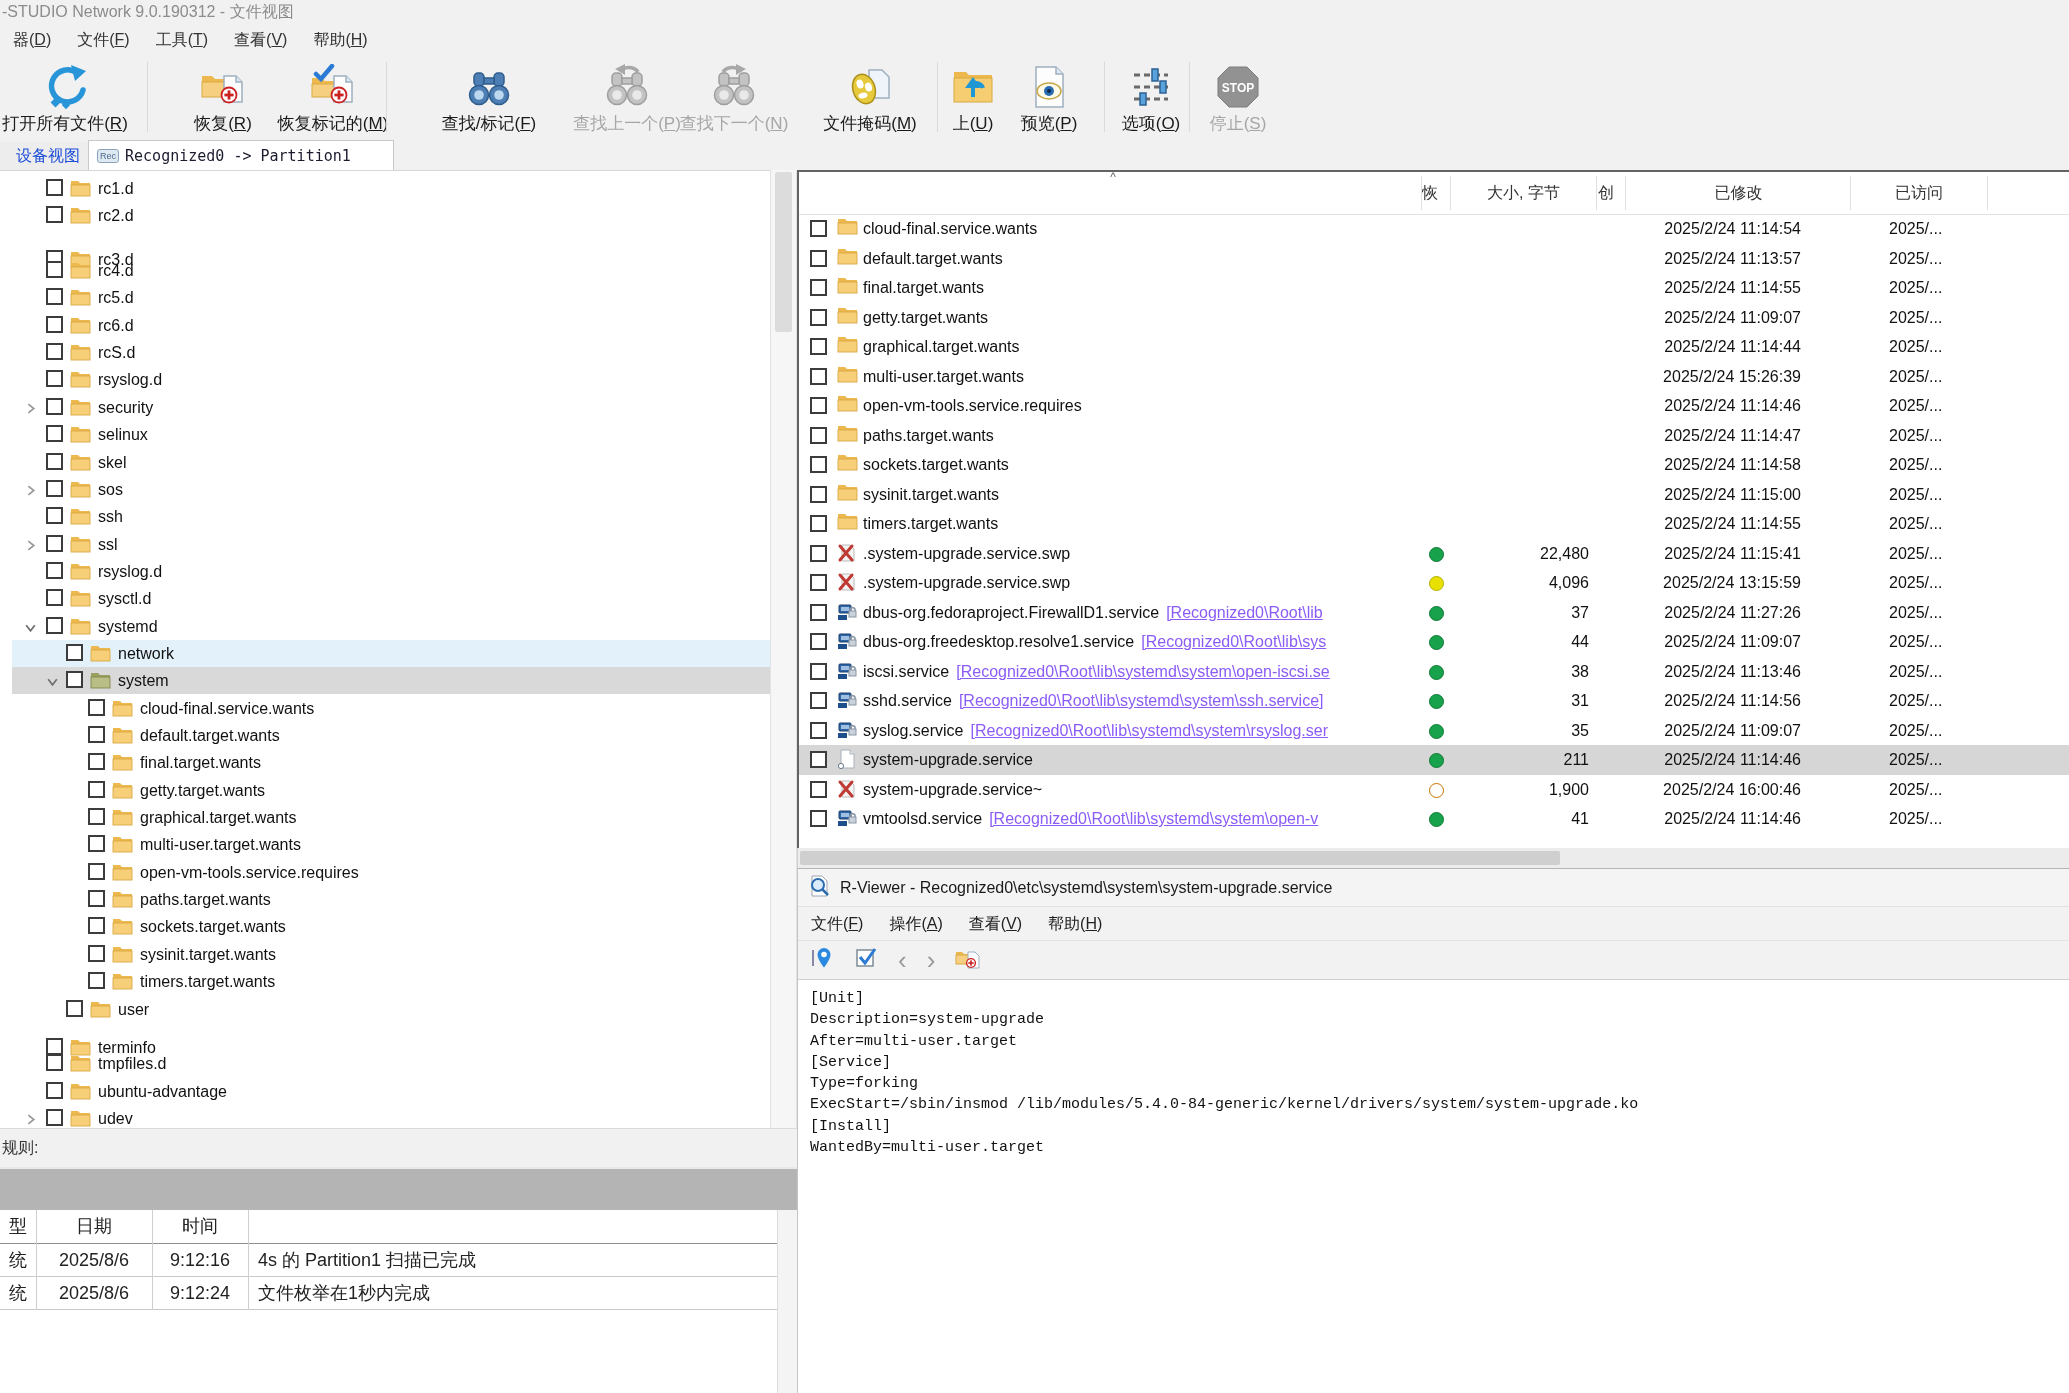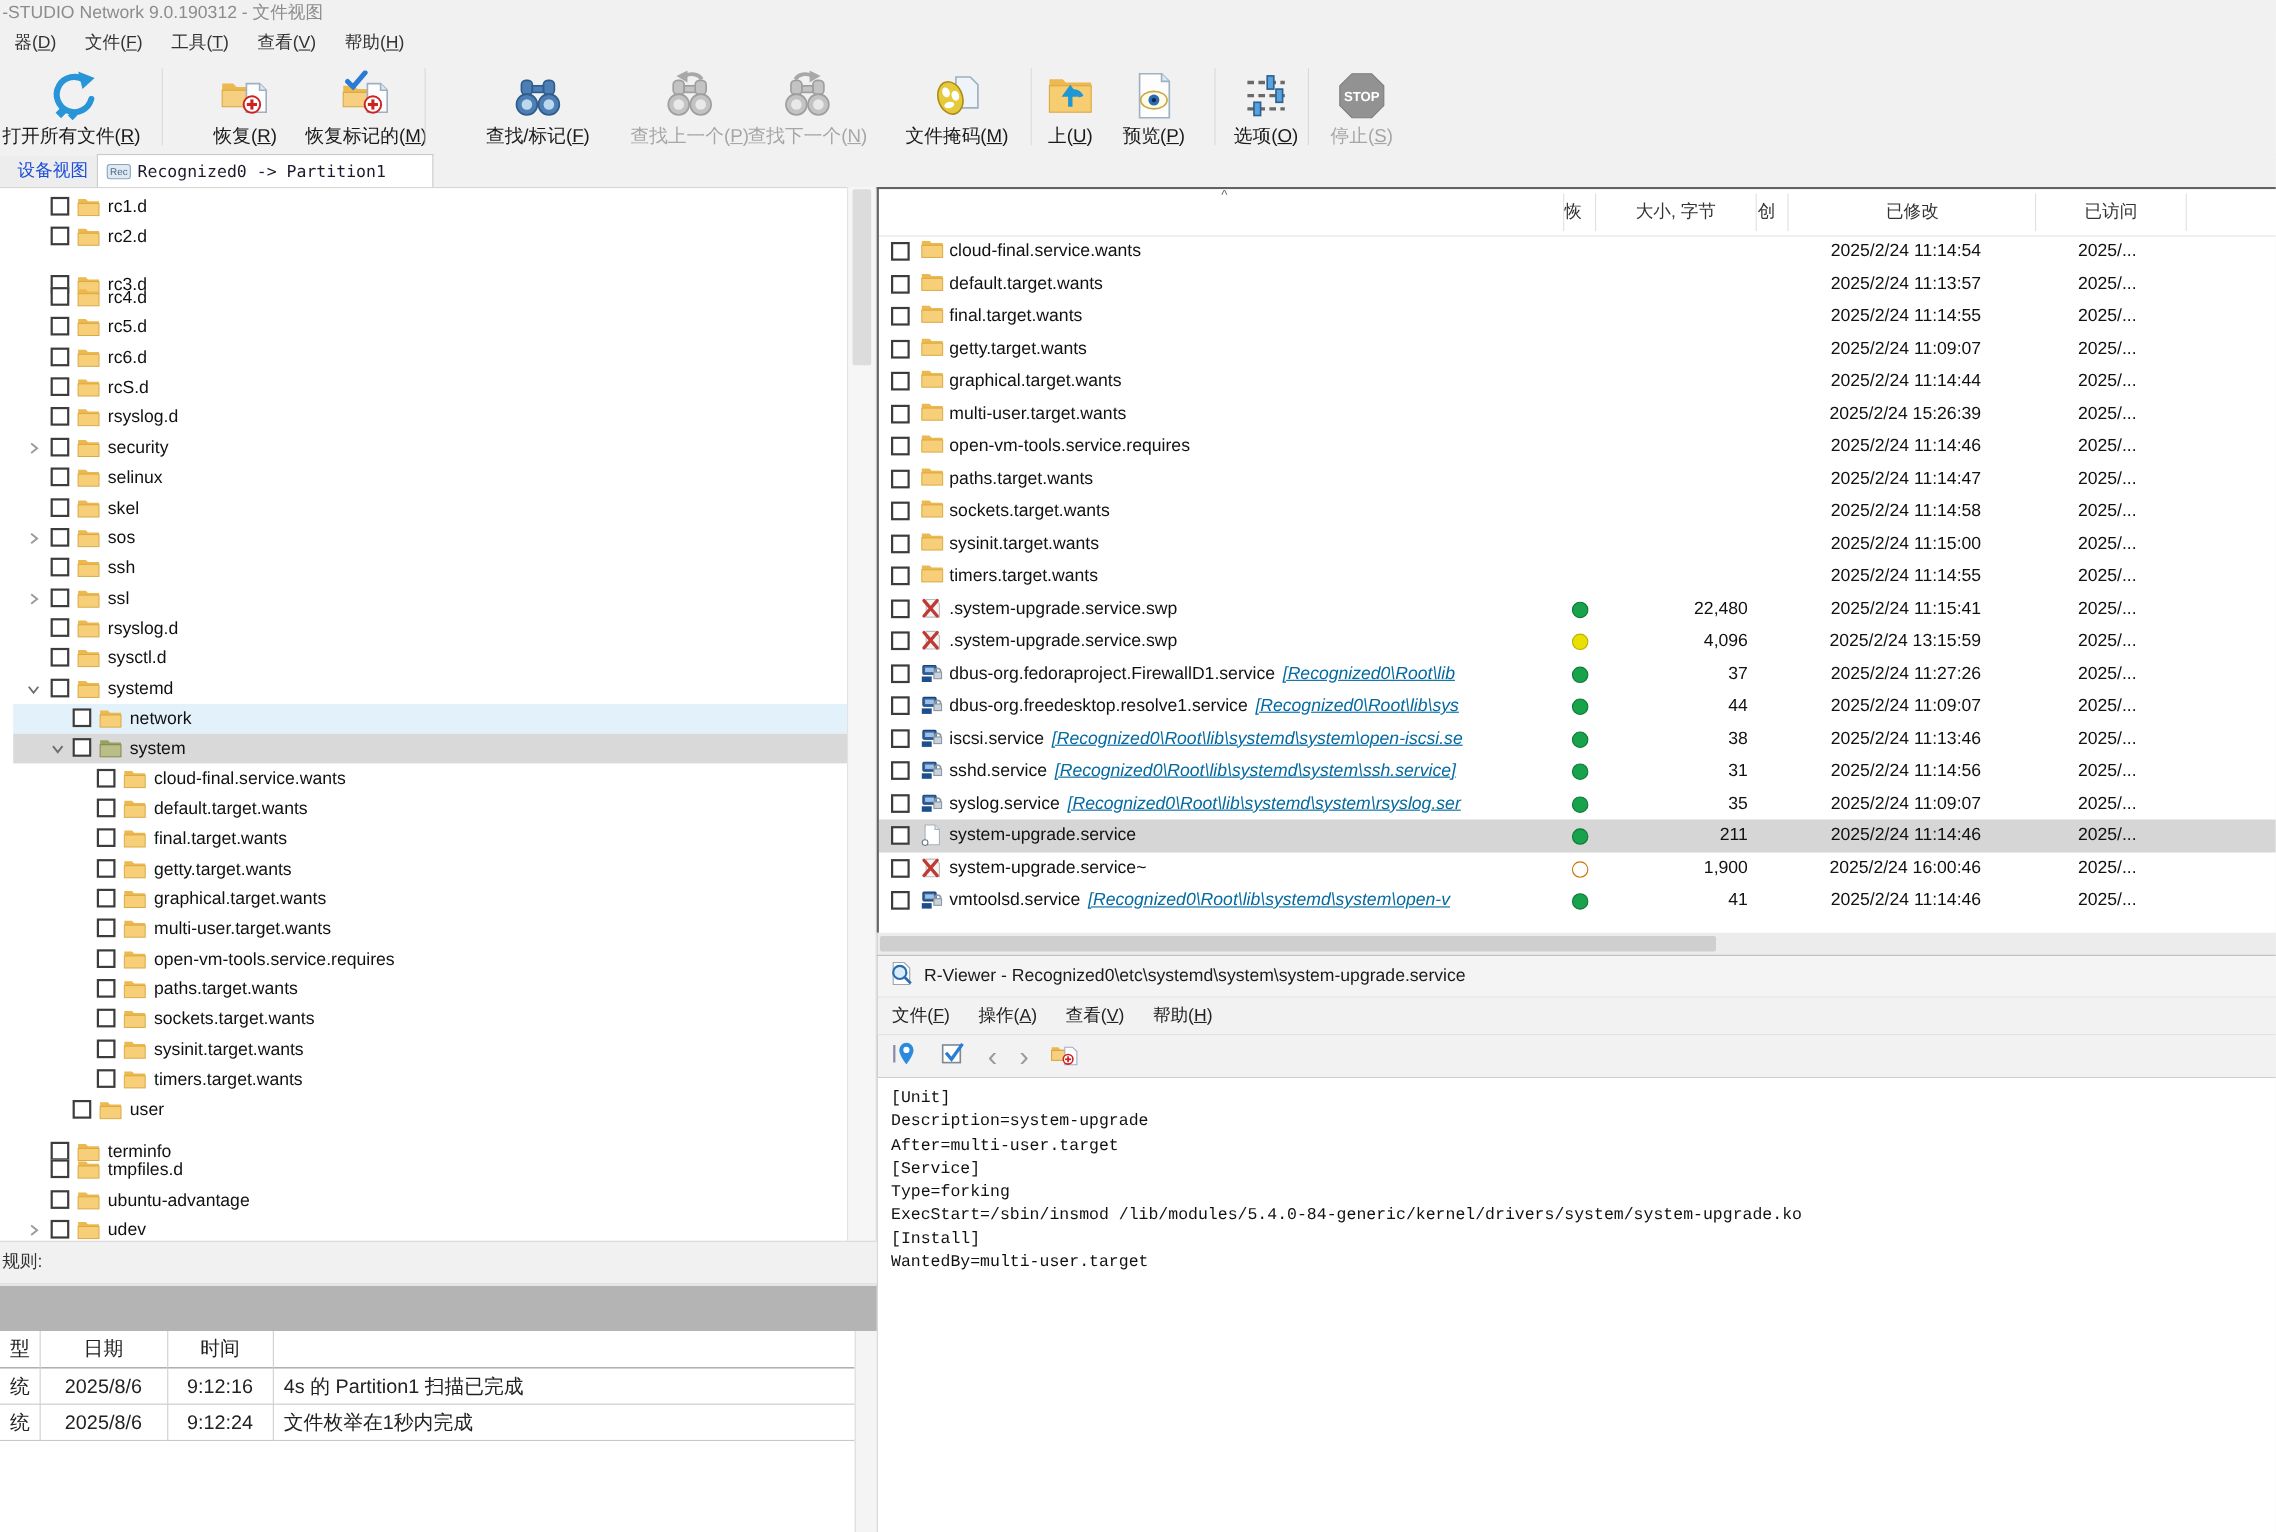--- a/index.html
+++ b/index.html
@@ -55,21 +55,21 @@
     border-bottom:1px solid #e3e3e3;font-size:16px;color:#333;}
   .fh-cell{position:absolute;top:0;line-height:42px;text-align:center;overflow:hidden;white-space:nowrap;}
   .fh-sep{position:absolute;top:4px;height:34px;width:1px;background:#e0e0e0;}
   .sort-caret{position:absolute;top:-1px;left:304px;width:20px;text-align:center;font-size:12px;color:#666;line-height:12px;}
   .file-row{position:absolute;left:0;width:1270px;height:29.5px;}
   .file-row.selected{background:#d6d6d6;}
   .f-cb{position:absolute;left:11px;top:6px;width:17px;height:17px;background:#fff;border:2px solid #3c3c3c;box-sizing:border-box;}
   .f-ic{position:absolute;left:38px;top:4px;}
   .f-name{position:absolute;left:64px;top:0;width:556px;line-height:29.5px;font-size:16px;
     color:#111;white-space:nowrap;overflow:hidden;}
-  .f-link{color:#0369a1;text-decoration:underline;margin-left:7px;font-style:italic;}
+  .f-link{color:#8b5cf6;text-decoration:underline;margin-left:7px;}
   .f-dot{position:absolute;left:630px;top:8px;width:13px;height:13px;border-radius:50%;}
   .dot-green{background:#17a24b;border:1px solid #0d7a36;}
   .dot-yellow{background:#e8e000;border:1px solid #b8b200;}
   .dot-orange{background:#ff910;border:1px solid #cc7200;}
   .f-size{position:absolute;left:655px;top:0;width:135px;line-height:29.5px;font-size:16px;text-align:right;color:#111;}
   .f-mod{position:absolute;left:790px;top:0;width:212px;line-height:29.5px;font-size:16px;text-align:right;color:#111;white-space:nowrap;}
   .f-acc{position:absolute;left:1090px;top:0;width:120px;line-height:29.5px;font-size:16px;color:#111;white-space:nowrap;}
   .file-hscroll{position:absolute;left:797px;top:848px;width:1272px;height:20px;background:#ececec;border-left:1px solid #d0d0d0;}
   .file-hscroll .thumb{position:absolute;left:2px;top:3px;width:760px;height:14px;background:#cfcfcf;border-radius:2px;}
 

